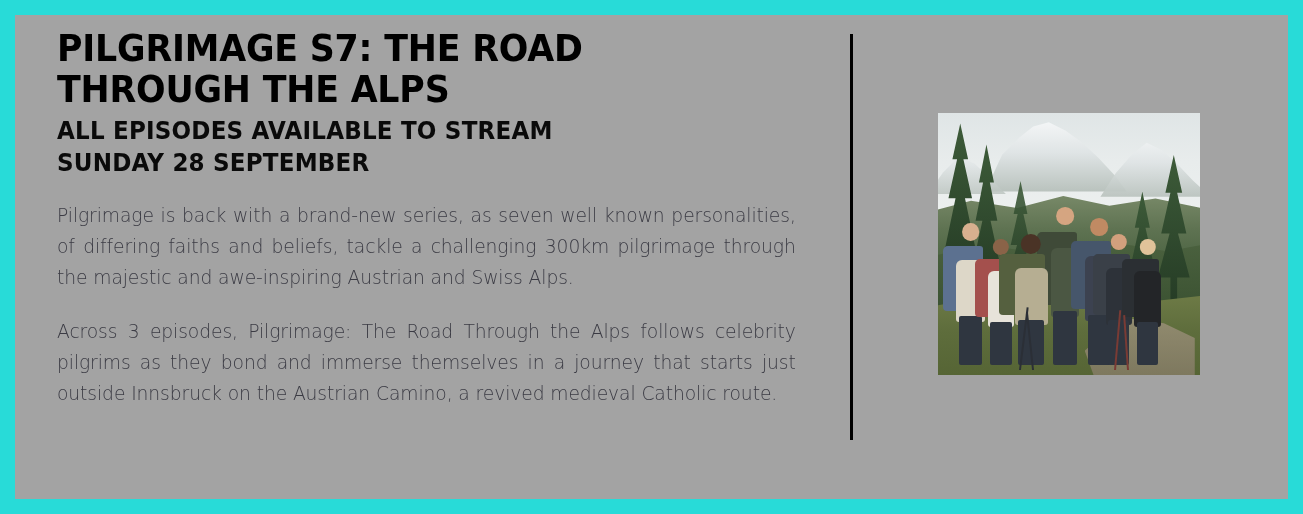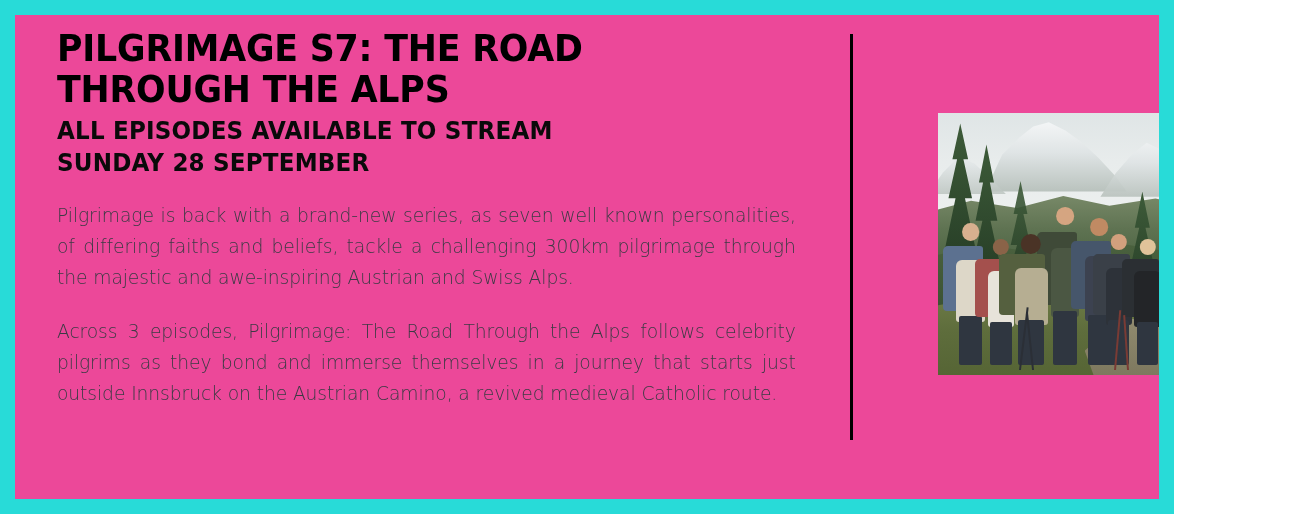--- a/index.html
+++ b/index.html
@@ -7,24 +7,24 @@
     padding: 0;
     background: #ffffff;
   }
   body {
     font-family: "Liberation Sans", sans-serif;
     -webkit-font-smoothing: antialiased;
   }
 
   .promo-card {
     position: relative;
-    width: 1174px;
+    width: 1303px;
     height: 514px;
     box-sizing: border-box;
-    background: #ec4899;
+    background: #a3a3a3;
     border: 15px solid #28dbd8;
     overflow: hidden;
   }
 
   .card-inner {
     position: relative;
     width: 100%;
     height: 100%;
     box-sizing: border-box;
   }

